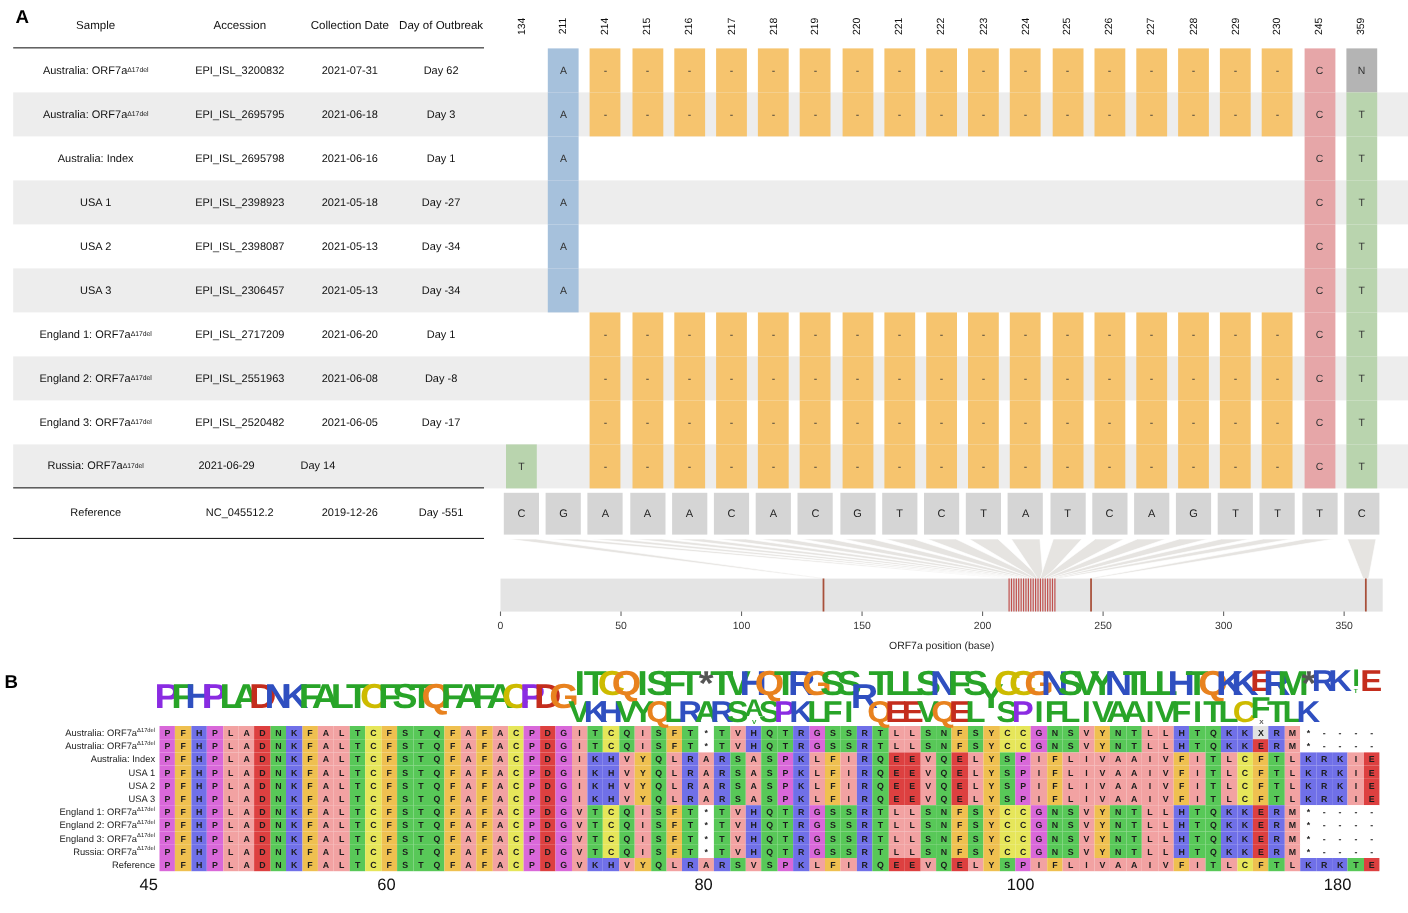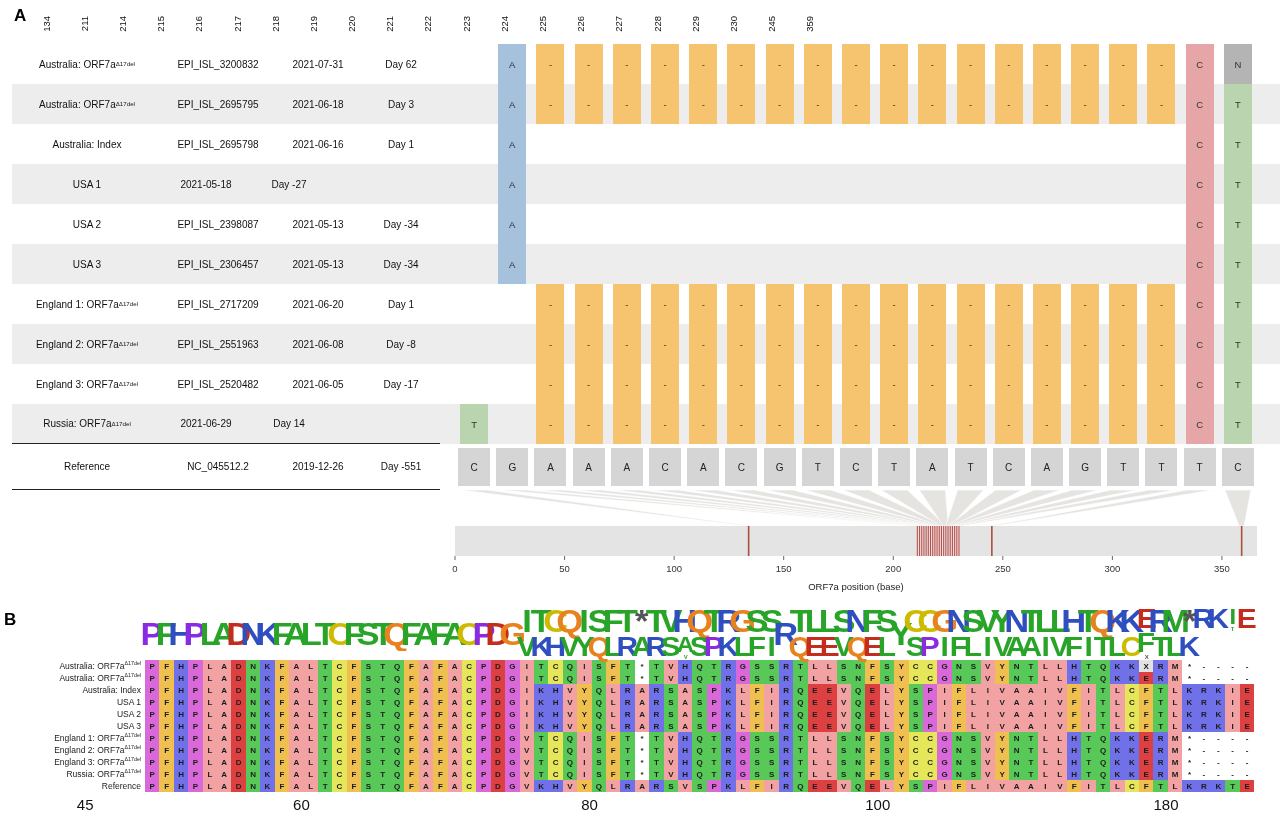--- a/index.html
+++ b/index.html
@@ -42,32 +42,38 @@
   #b-logo{margin-left:133px;height:52px;display:flex;align-items:flex-start;}
   .lcol{width:14.41px;flex:none;display:flex;flex-direction:column;justify-content:flex-start;align-items:stretch;}
   .lglyph{display:flex;align-items:center;justify-content:center;font-weight:bold;overflow:visible;}
   .lglyph span{display:block;}
   .brow{display:flex;height:12px;align-items:stretch;}
   .blabel{width:129px;flex:none;text-align:right;font-size:8.5px;line-height:12px;color:#222;
           padding-right:4px;white-space:nowrap;}
   .bseq{display:flex;}
   .acell{width:14.41px;height:12px;flex:none;display:flex;align-items:center;justify-content:center;
          font-size:8px;font-weight:600;color:#1c1c1c;}
-  #b-axis{position:relative;height:26px;margin-left:66px;width:1110px;text-decoration:underline;}
+  #b-axis{position:relative;height:26px;margin-left:116px;width:1110px;text-decoration:underline;}
   .btick{position:absolute;top:4px;transform:translateX(-50%);font-size:15px;font-weight:500;color:#111;}
 </style>
 </head>
 <body>
 
 <div class="figure">
 
   <section class="panelA">
     <div class="panel-label" id="a-label">A</div>
     <div id="a-header">
         <div class="thead">
+          <div class="tbl">
+            <div class="hcell c-sample">Sample</div>
+            <div class="hcell c-acc">Accession</div>
+            <div class="hcell c-date">Collection Date</div>
+            <div class="hcell c-day">Day of Outbreak</div>
+          </div>
           <div class="amx">
             <div class="mcol">
               <span class="poslab">134</span>
             </div>
             <div class="mcol">
               <span class="poslab">211</span>
             </div>
             <div class="mcol">
               <span class="poslab">214</span>
             </div>
@@ -304,20 +310,21 @@
               <span class="mcell" style="background:#e6a6a8">C</span>
             </div>
             <div class="mcol">
               <span class="mcell" style="background:#b9d4ae">T</span>
             </div>
           </div>
         </div>
         <div class="arow alt">
           <div class="tbl">
             <div class="cell c-sample">USA 1</div>
+            <div class="cell c-acc">EPI_ISL_2398923</div>
             <div class="cell c-date">2021-05-18</div>
             <div class="cell c-day">Day -27</div>
           </div>
           <div class="amx">
             <div class="mcol"></div>
             <div class="mcol">
               <span class="mcell" style="background:#a6c1dc">A</span>
             </div>
             <div class="mcol"></div>
             <div class="mcol"></div>

